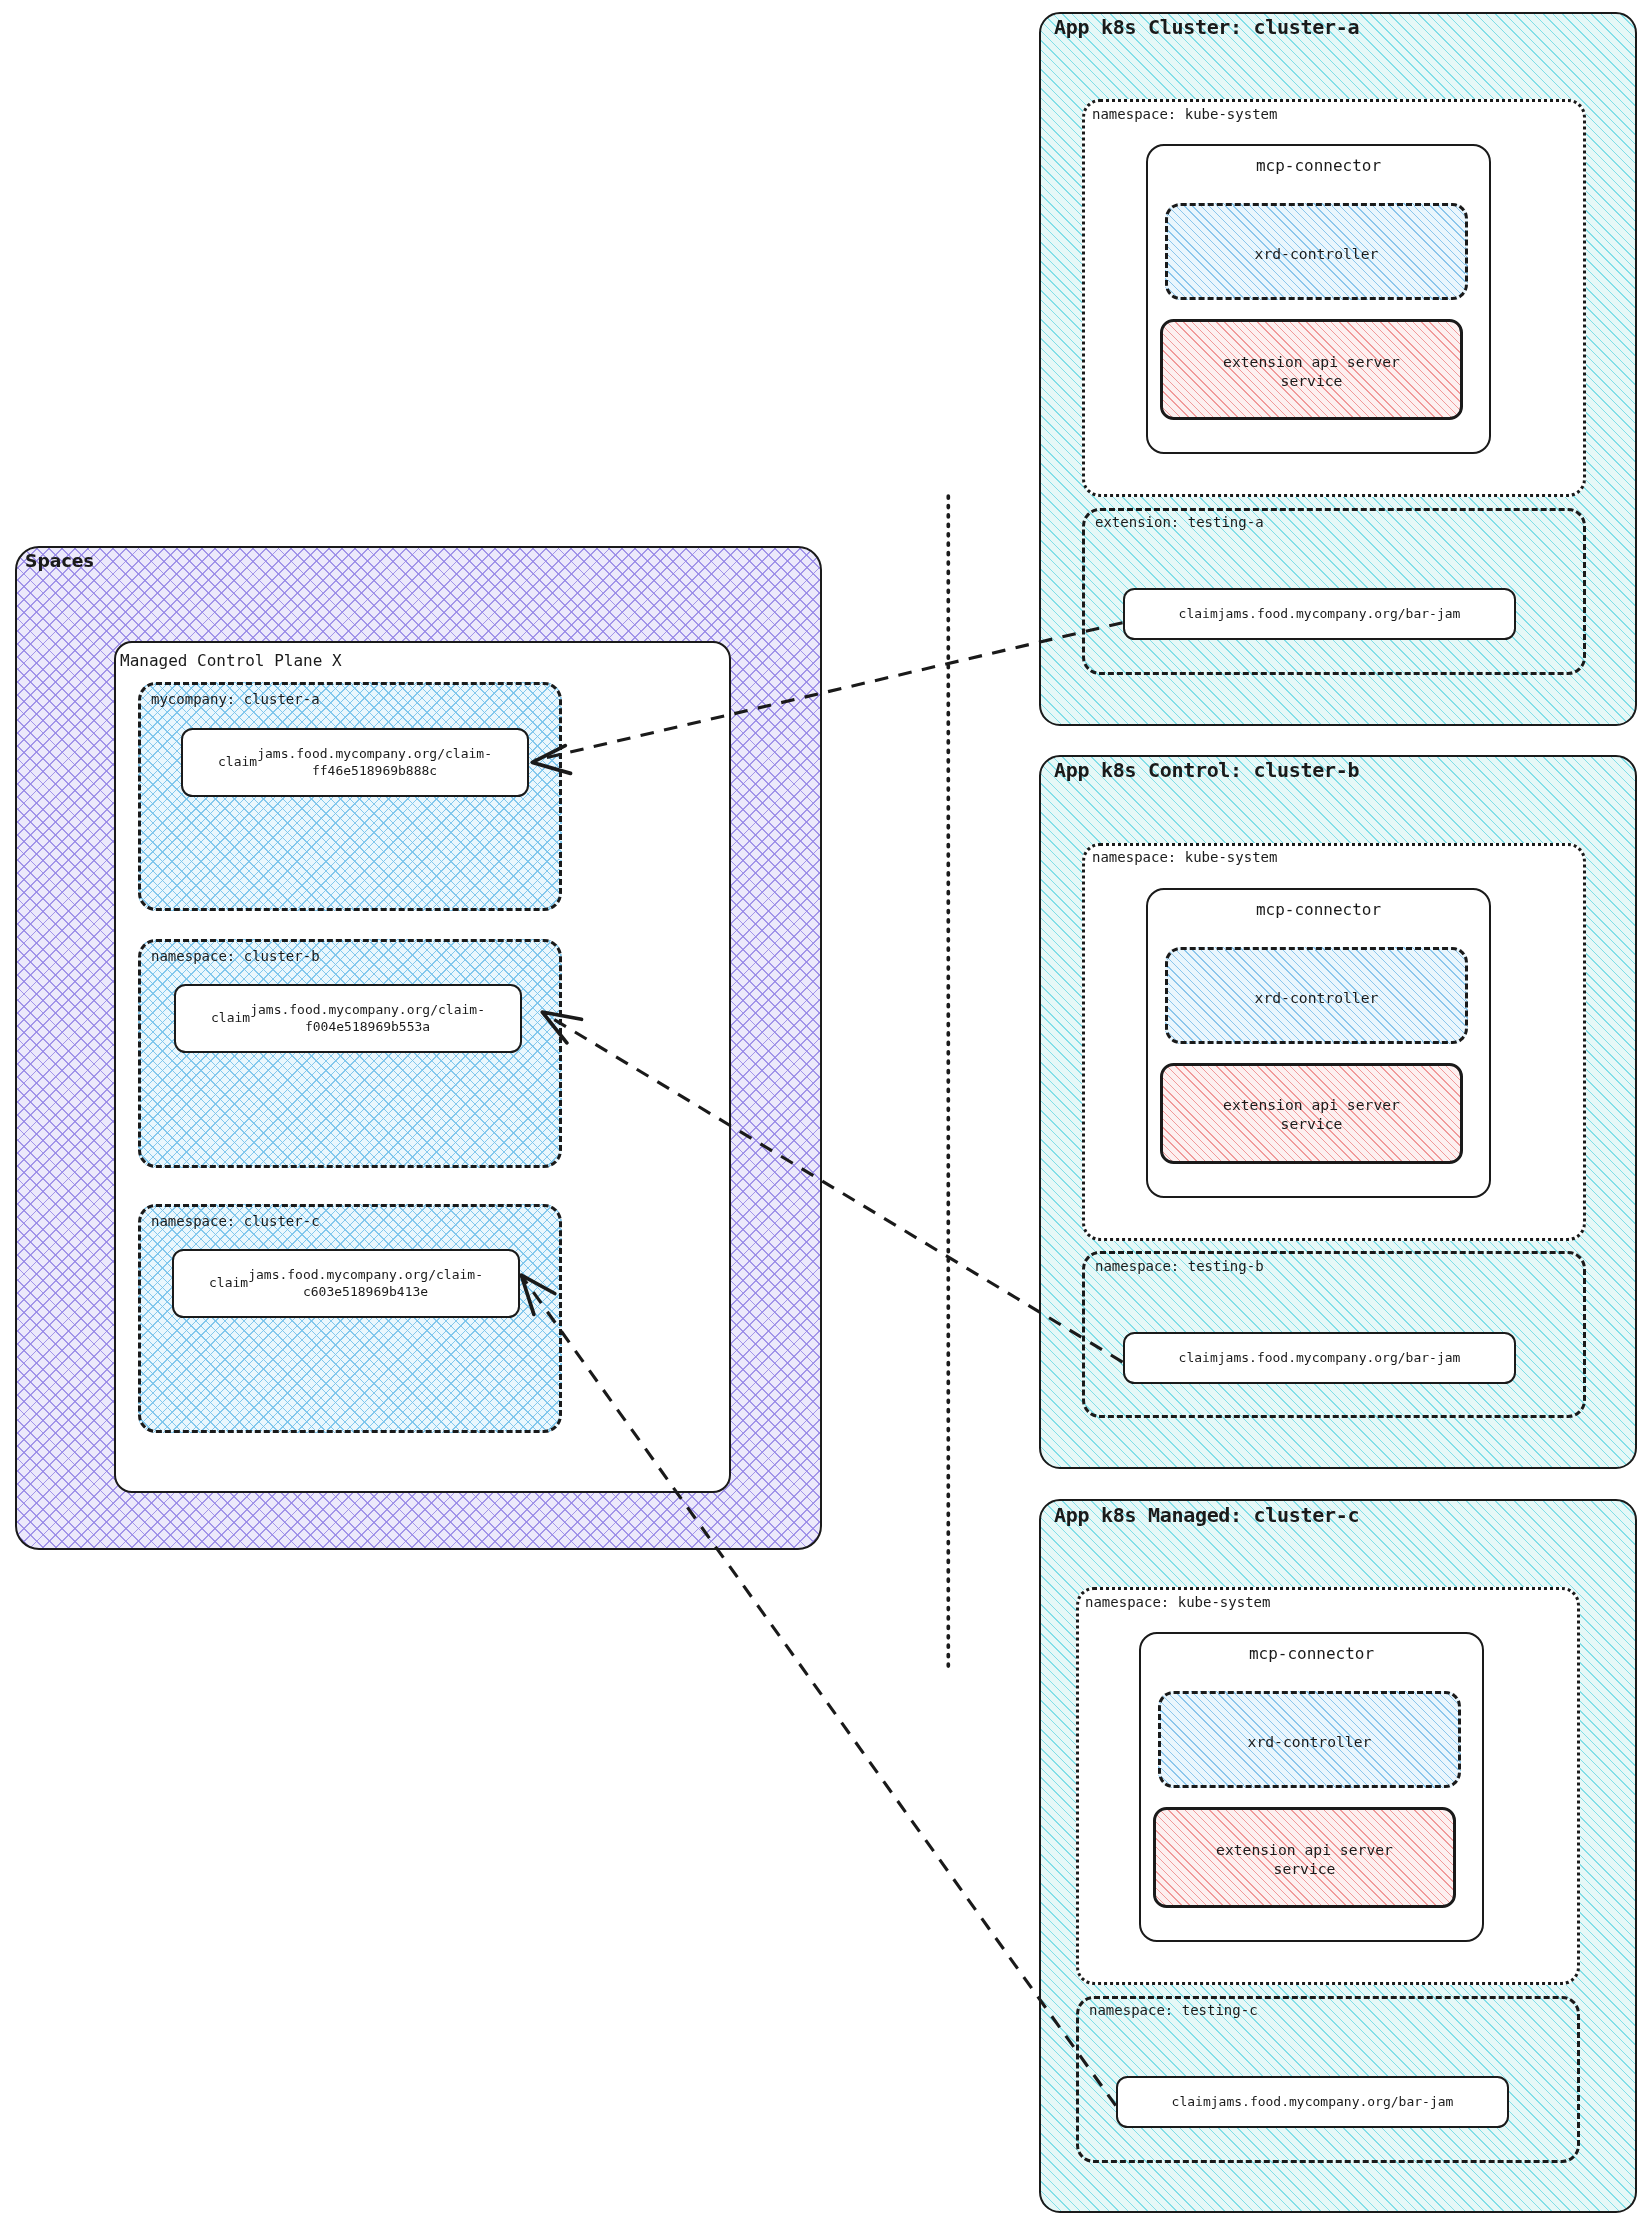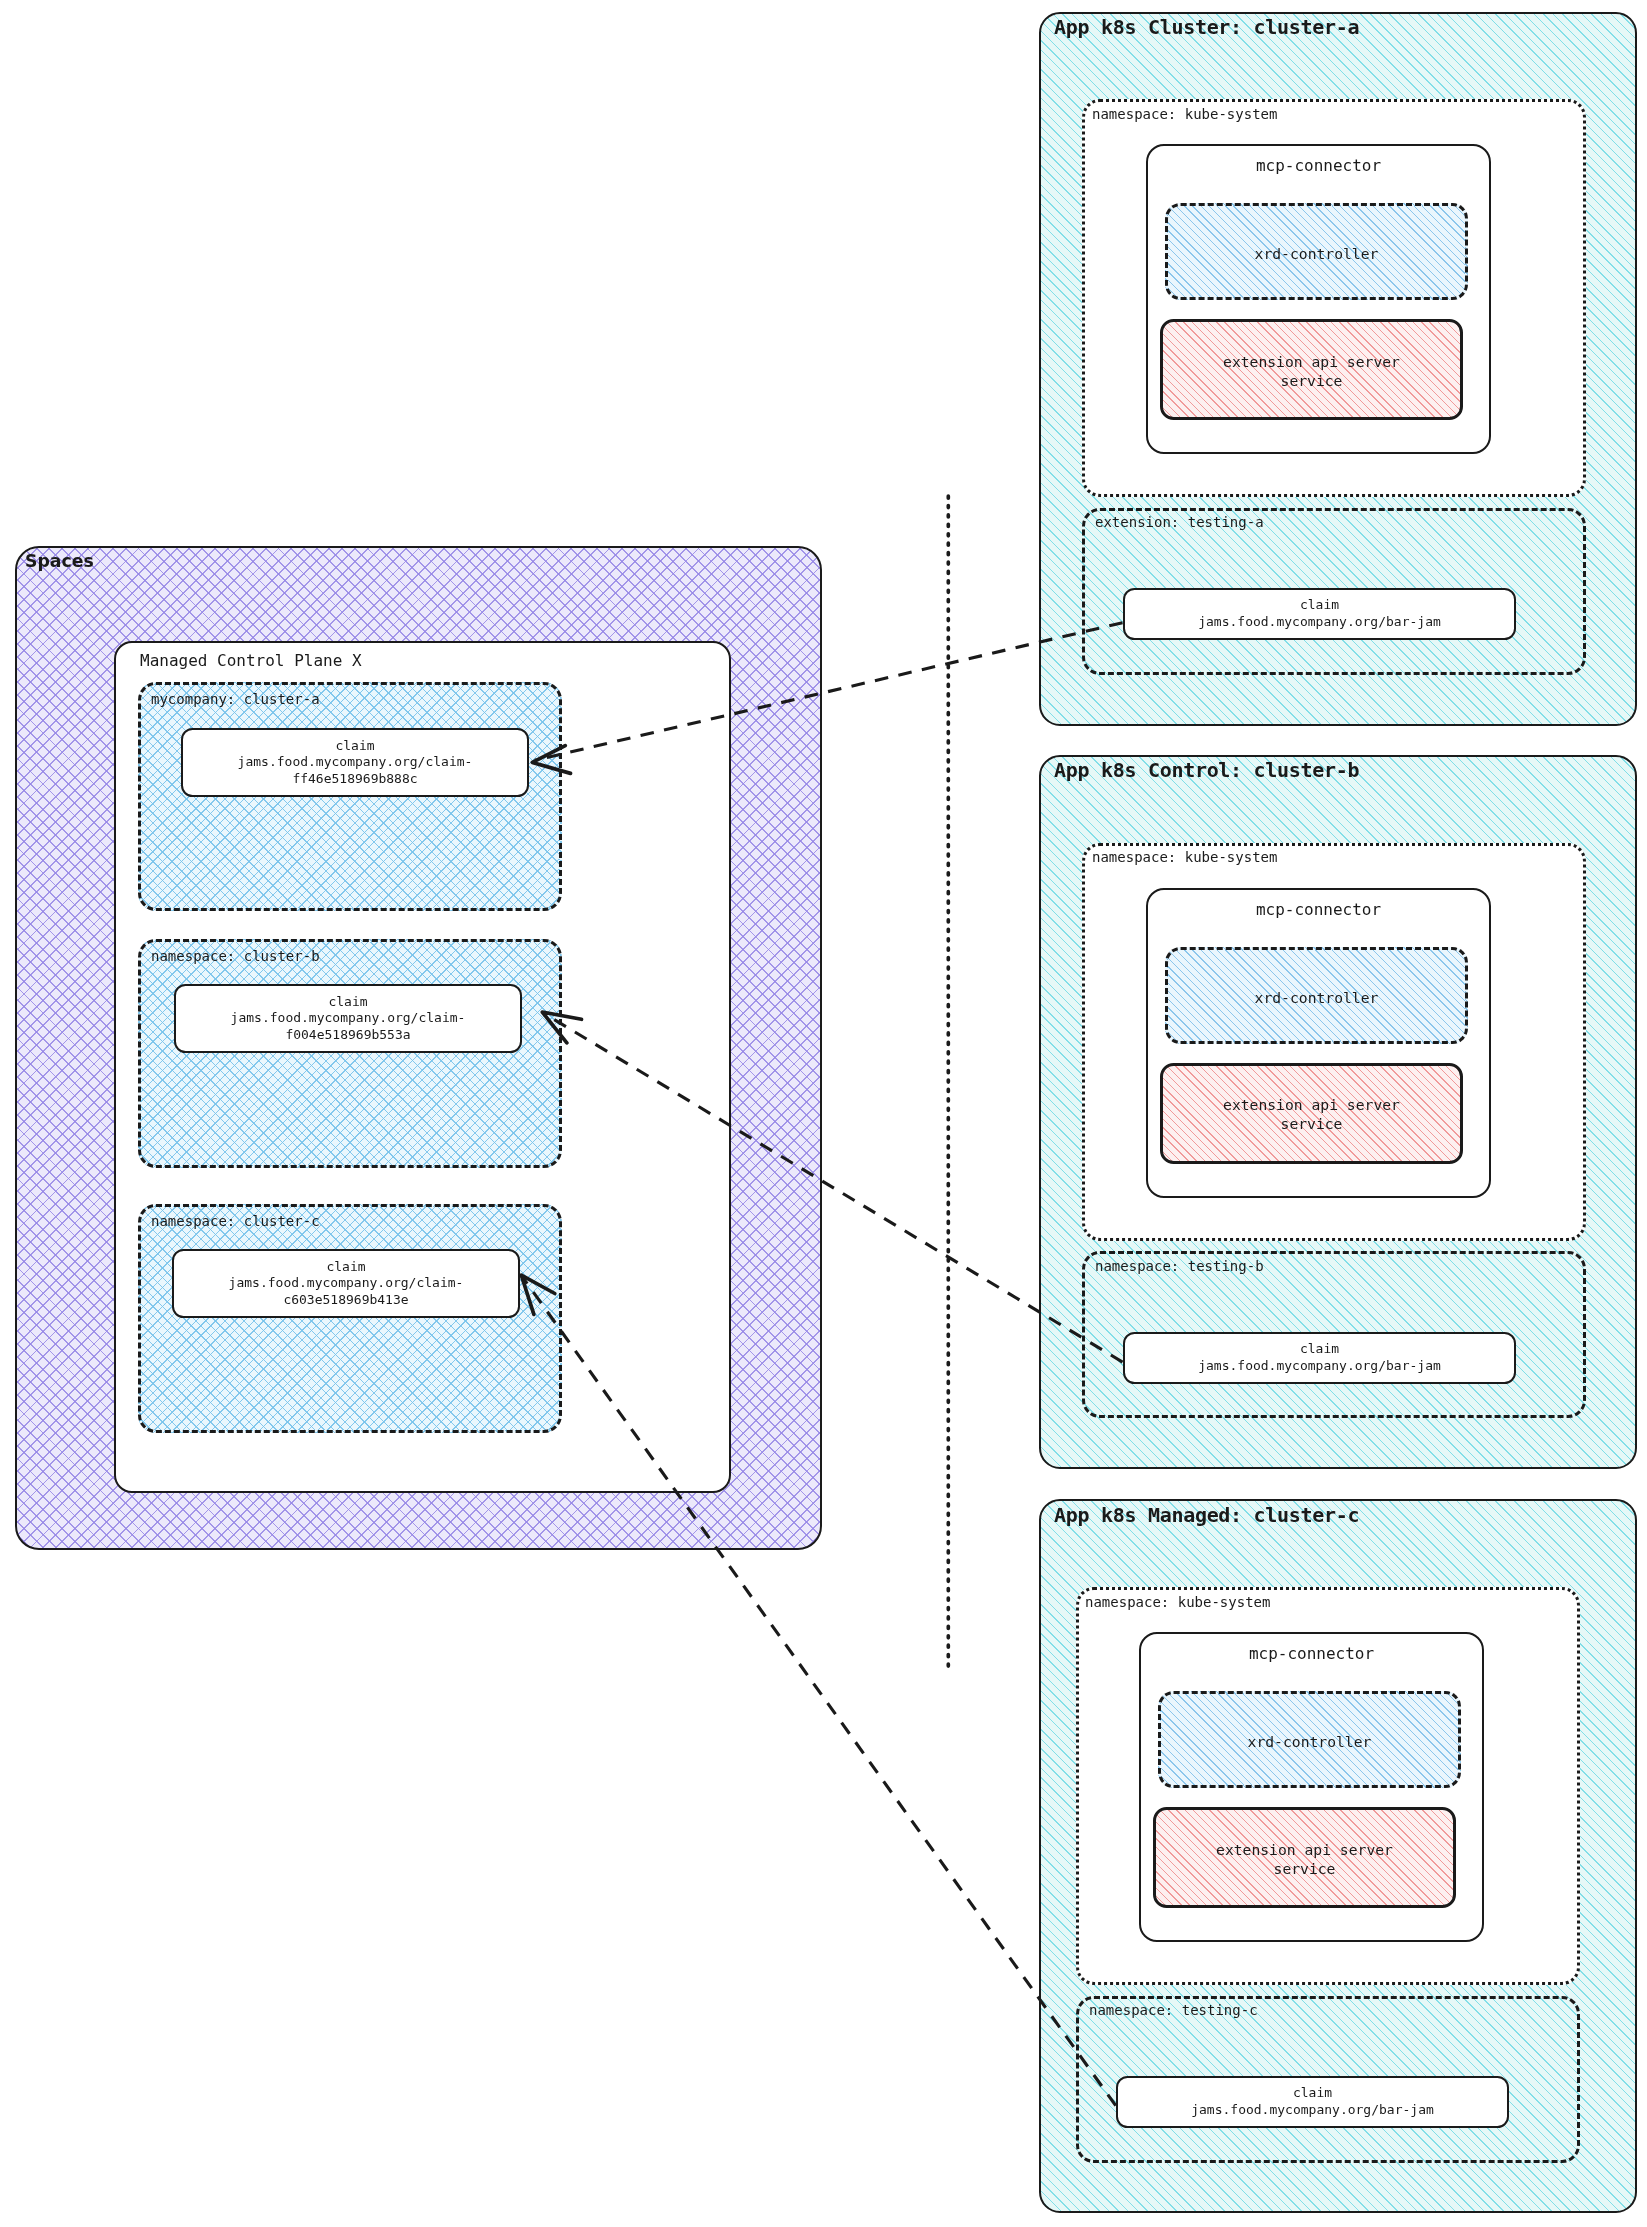--- a/index.html
+++ b/index.html
@@ -58,41 +58,41 @@
 
   
   .extapi{
     border:3.1px solid #1a1a1a;border-radius:13.6px;
     background-color:#fdf0f0;
     background-image:repeating-linear-gradient(45deg, rgba(240,150,150,.95) 0 1px, rgba(0,0,0,0) 1px 5.8px);
   }
 
   
   .claim{border:2.1px solid #1a1a1a;border-radius:11.5px;background:#ffffff;
-         display:flex;flex-direction:column;align-items:center;justify-content:center;text-align:center;}
+         display:flex;flex-direction:row;align-items:center;justify-content:center;text-align:center;}
   .claim .ln{font-size:13px;line-height:1.28;color:#1a1a1a;white-space:pre;}
 
   .ns-title{font-size:14px;color:#1a1a1a;}
   .node-title{font-size:16px;color:#1a1a1a;}
   .node-title-ctr{position:absolute;left:0;right:12px;text-align:center;}
   .ctr-text{position:absolute;left:0;right:0;text-align:center;font-size:14.7px;line-height:1.3;color:#1a1a1a;white-space:pre;}
 
   svg.overlay{position:absolute;left:0;top:0;width:1647px;height:2227px;pointer-events:none;}
 </style>
 </head>
 <body>
 
 <div id="root">
 
   <div class="bx spaces" style="left:14.7px;top:546px;width:807px;height:1004px;">
   </div>
   <div class="lbl spaces-label" style="left:25px;top:551px;">Spaces</div>
 
   <div class="bx mcp" style="left:114px;top:641px;width:617px;height:852px;"></div>
-  <div class="lbl node-title" style="left:140px;top:651px;">Managed Control Plane X</div>
+  <div class="lbl node-title" style="left:120px;top:651px;">Managed Control Plane X</div>
 
   <div class="bx ns-mcp" style="left:138px;top:682px;width:424px;height:229px;"></div>
   <div class="lbl ns-title" style="left:151px;top:691px;">mycompany: cluster-a</div>
   <div class="bx claim" style="left:181px;top:728px;width:348px;height:69px;">
     <div class="ln">claim</div>
     <div class="ln">jams.food.mycompany.org/claim-
 ff46e518969b888c</div>
   </div>
 
   <div class="bx ns-mcp" style="left:138px;top:939px;width:424px;height:229px;"></div>

